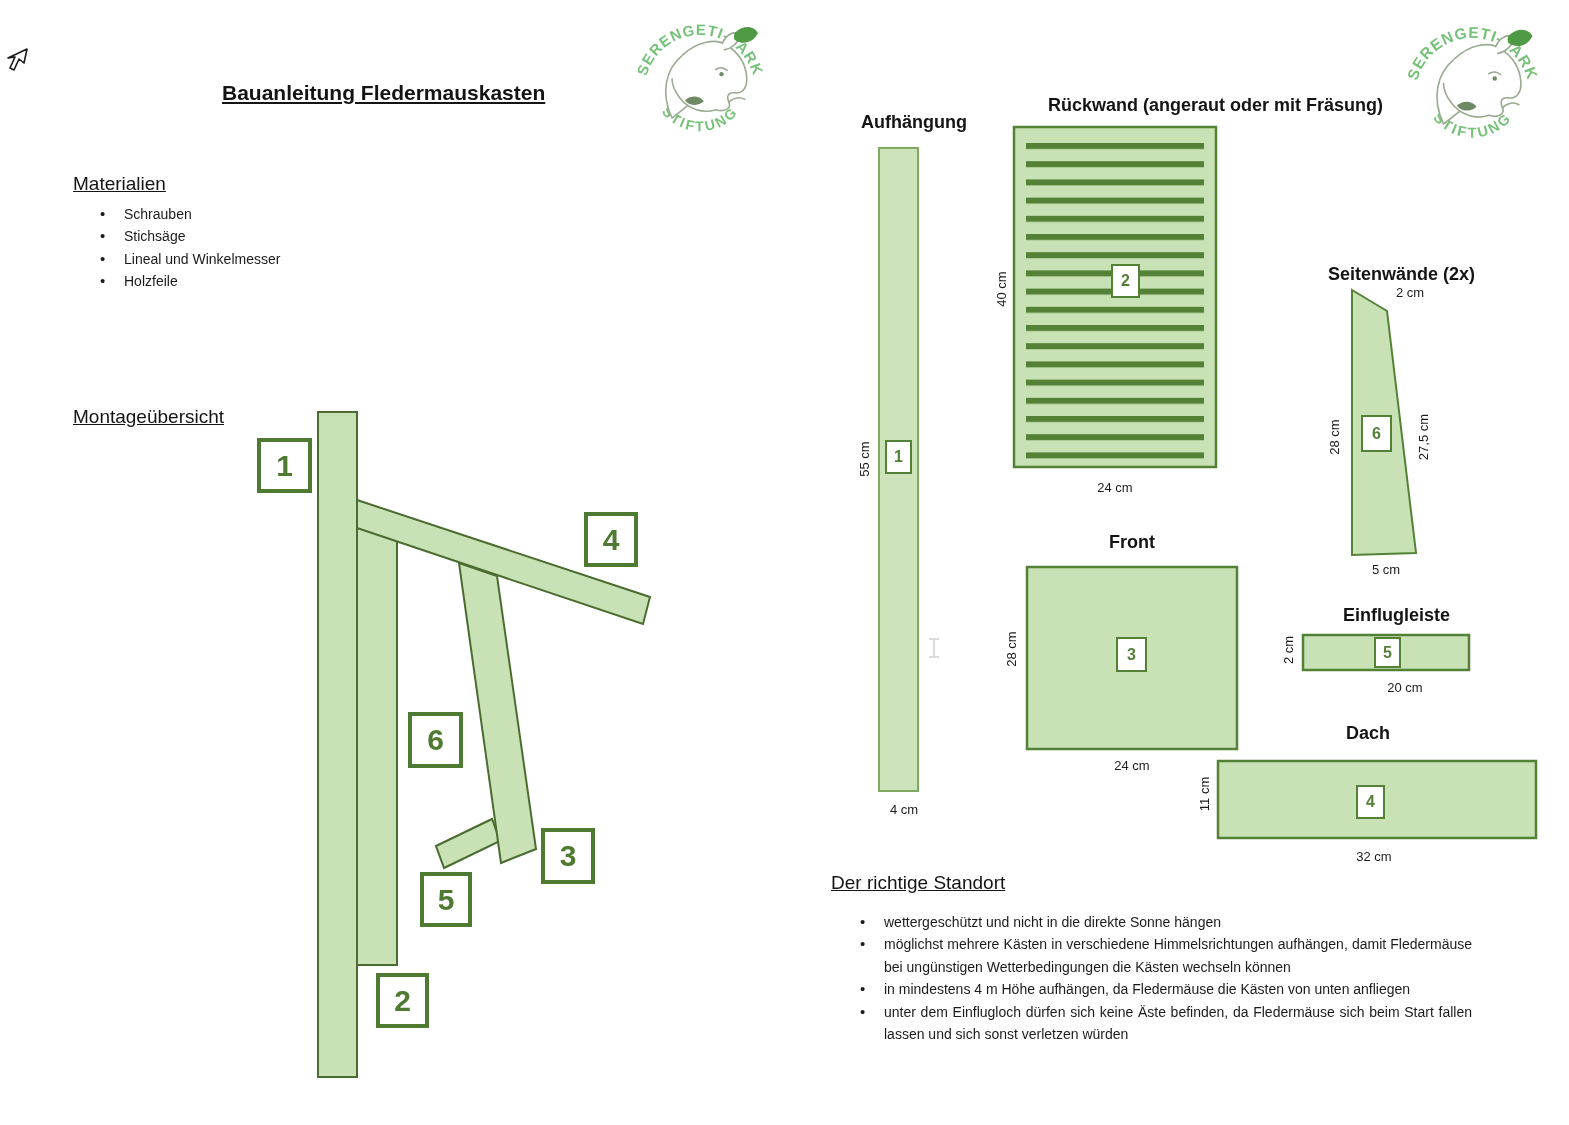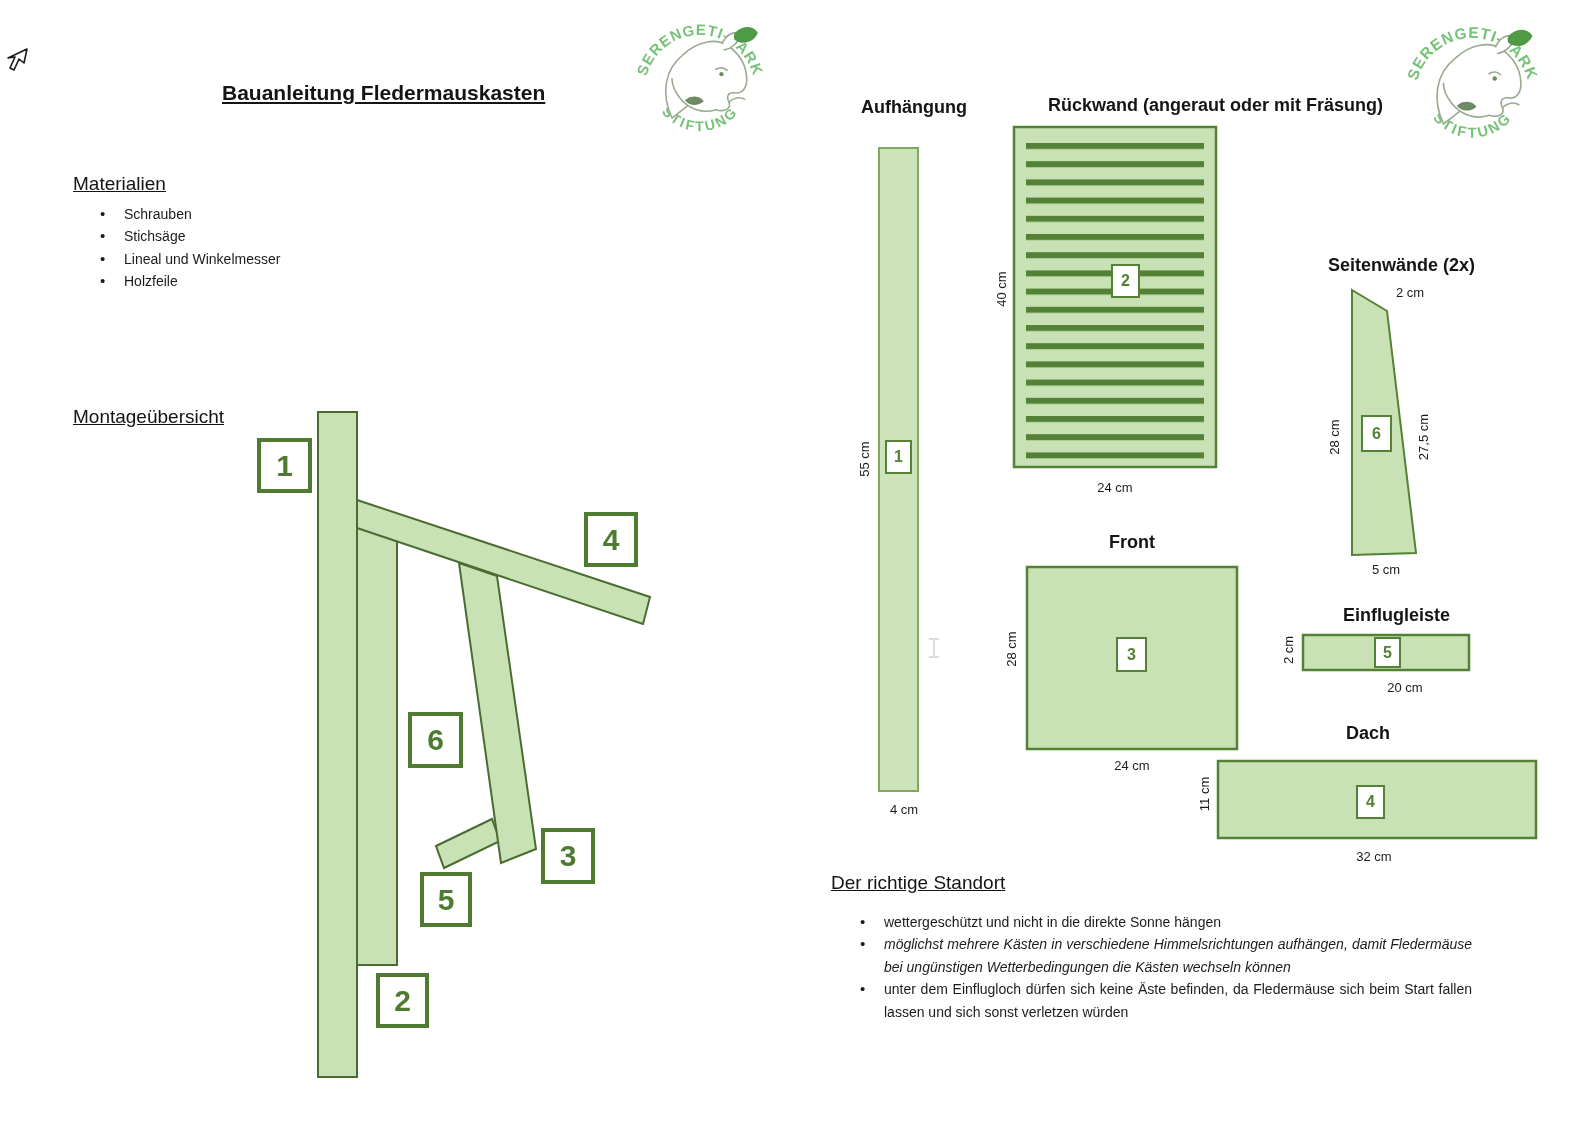--- a/index.html
+++ b/index.html
@@ -128,31 +128,31 @@
 
   <div class="abs sec-head nowrap" style="left:73px;top:406px;">Montageübersicht</div>
 
   <div class="mnum" style="left:257px;top:438px;width:55px;height:55px;">1</div>
   <div class="mnum" style="left:584px;top:512px;width:54px;height:55px;">4</div>
   <div class="mnum" style="left:408px;top:712px;width:55px;height:56px;">6</div>
   <div class="mnum" style="left:541px;top:828px;width:54px;height:56px;">3</div>
   <div class="mnum" style="left:420px;top:872px;width:52px;height:55px;">5</div>
   <div class="mnum" style="left:376px;top:973px;width:53px;height:55px;">2</div>
 
-  <div class="abs part-head nowrap" style="left:861px;top:97px;">Aufhängung</div>
+  <div class="abs part-head nowrap" style="left:861px;top:112px;">Aufhängung</div>
   <div class="abs dim rot" style="left:843px;top:451px;width:44px;">55 cm</div>
   <div class="pnum" style="left:885px;top:440px;width:27px;height:34px;">1</div>
   <div class="abs dim" style="left:884px;top:802px;width:40px;">4 cm</div>
 
   <div class="abs part-head nowrap" style="left:1048px;top:95px;">Rückwand (angeraut oder mit Fräsung)</div>
   <div class="abs dim rot" style="left:980px;top:281px;width:44px;">40 cm</div>
   <div class="pnum" style="left:1111px;top:264px;width:29px;height:34px;">2</div>
   <div class="abs dim" style="left:1093px;top:480px;width:44px;">24 cm</div>
 
-  <div class="abs part-head nowrap" style="left:1328px;top:255px;">Seitenwände (2x)</div>
+  <div class="abs part-head nowrap" style="left:1328px;top:264px;">Seitenwände (2x)</div>
   <div class="abs dim" style="left:1391px;top:285px;width:38px;">2 cm</div>
   <div class="abs dim rot" style="left:1313px;top:429px;width:44px;">28 cm</div>
   <div class="abs dim rot" style="left:1396px;top:429px;width:56px;">27,5 cm</div>
   <div class="pnum" style="left:1361px;top:415px;width:31px;height:37px;">6</div>
   <div class="abs dim" style="left:1368px;top:562px;width:36px;">5 cm</div>
 
   <div class="abs part-head nowrap" style="left:1109px;top:532px;">Front</div>
   <div class="abs dim rot" style="left:990px;top:641px;width:44px;">28 cm</div>
   <div class="pnum" style="left:1116px;top:637px;width:31px;height:35px;">3</div>
   <div class="abs dim" style="left:1110px;top:758px;width:44px;">24 cm</div>
@@ -163,17 +163,18 @@
   <div class="abs dim" style="left:1367px;top:680px;width:44px;margin-left:16px;">20 cm</div>
 
   <div class="abs part-head nowrap" style="left:1346px;top:723px;">Dach</div>
   <div class="abs dim rot" style="left:1184px;top:786px;width:42px;">11 cm</div>
   <div class="pnum" style="left:1356px;top:785px;width:29px;height:34px;">4</div>
   <div class="abs dim" style="left:1352px;top:849px;width:44px;">32 cm</div>
 
   <div class="abs sec-head nowrap" style="left:831px;top:872px;">Der richtige Standort</div>
   <ul class="blist justify abs" style="left:858px;top:911px;width:620px;">
     <li>wettergeschützt und nicht in die direkte Sonne hängen</li>
-    <li style="width:588px;font-style:italic;">möglichst mehrere Kästen in verschiedene Himmelsrichtungen aufhängen, damit Fledermäuse bei ungünstigen Wetterbedingungen die Kästen wechseln können</li>
+    <li style="width:588px;">möglichst mehrere Kästen in verschiedene Himmelsrichtungen aufhängen, damit Fledermäuse bei ungünstigen Wetterbedingungen die Kästen wechseln können</li>
+    <li>in mindestens 4 m Höhe aufhängen, da Fledermäuse die Kästen von unten anfliegen</li>
     <li style="width:588px;">unter dem Einflugloch dürfen sich keine Äste befinden, da Fledermäuse sich beim Start fallen lassen und sich sonst verletzen würden</li>
   </ul>
 
 </div>
 
 </body></html>

